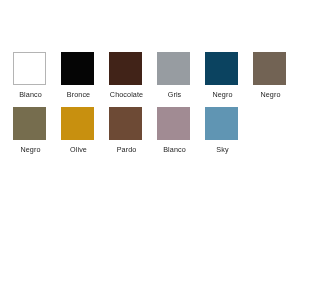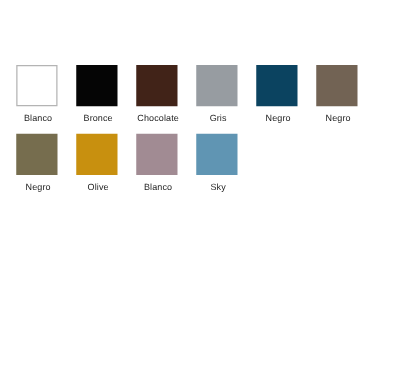--- a/index.html
+++ b/index.html
@@ -79,20 +79,24 @@
     </div>
     <div class="swatch-cell">
       <div class="swatch-chip" style="background-color: rgb(118, 109, 78);"></div>
       <div class="swatch-label">Negro</div>
     </div>
     <div class="swatch-cell">
       <div class="swatch-chip" style="background-color: rgb(200, 144, 15);"></div>
       <div class="swatch-label">Olive</div>
     </div>
     <div class="swatch-cell">
+      <div class="swatch-chip" style="background-color: rgb(109, 74, 53);"></div>
+      <div class="swatch-label">Pardo</div>
+    </div>
+    <div class="swatch-cell">
       <div class="swatch-chip" style="background-color: rgb(161, 139, 147);"></div>
       <div class="swatch-label">Blanco</div>
     </div>
     <div class="swatch-cell">
       <div class="swatch-chip" style="background-color: rgb(96, 149, 179);"></div>
       <div class="swatch-label">Sky</div>
     </div>
   </div>
 
 </body></html>

